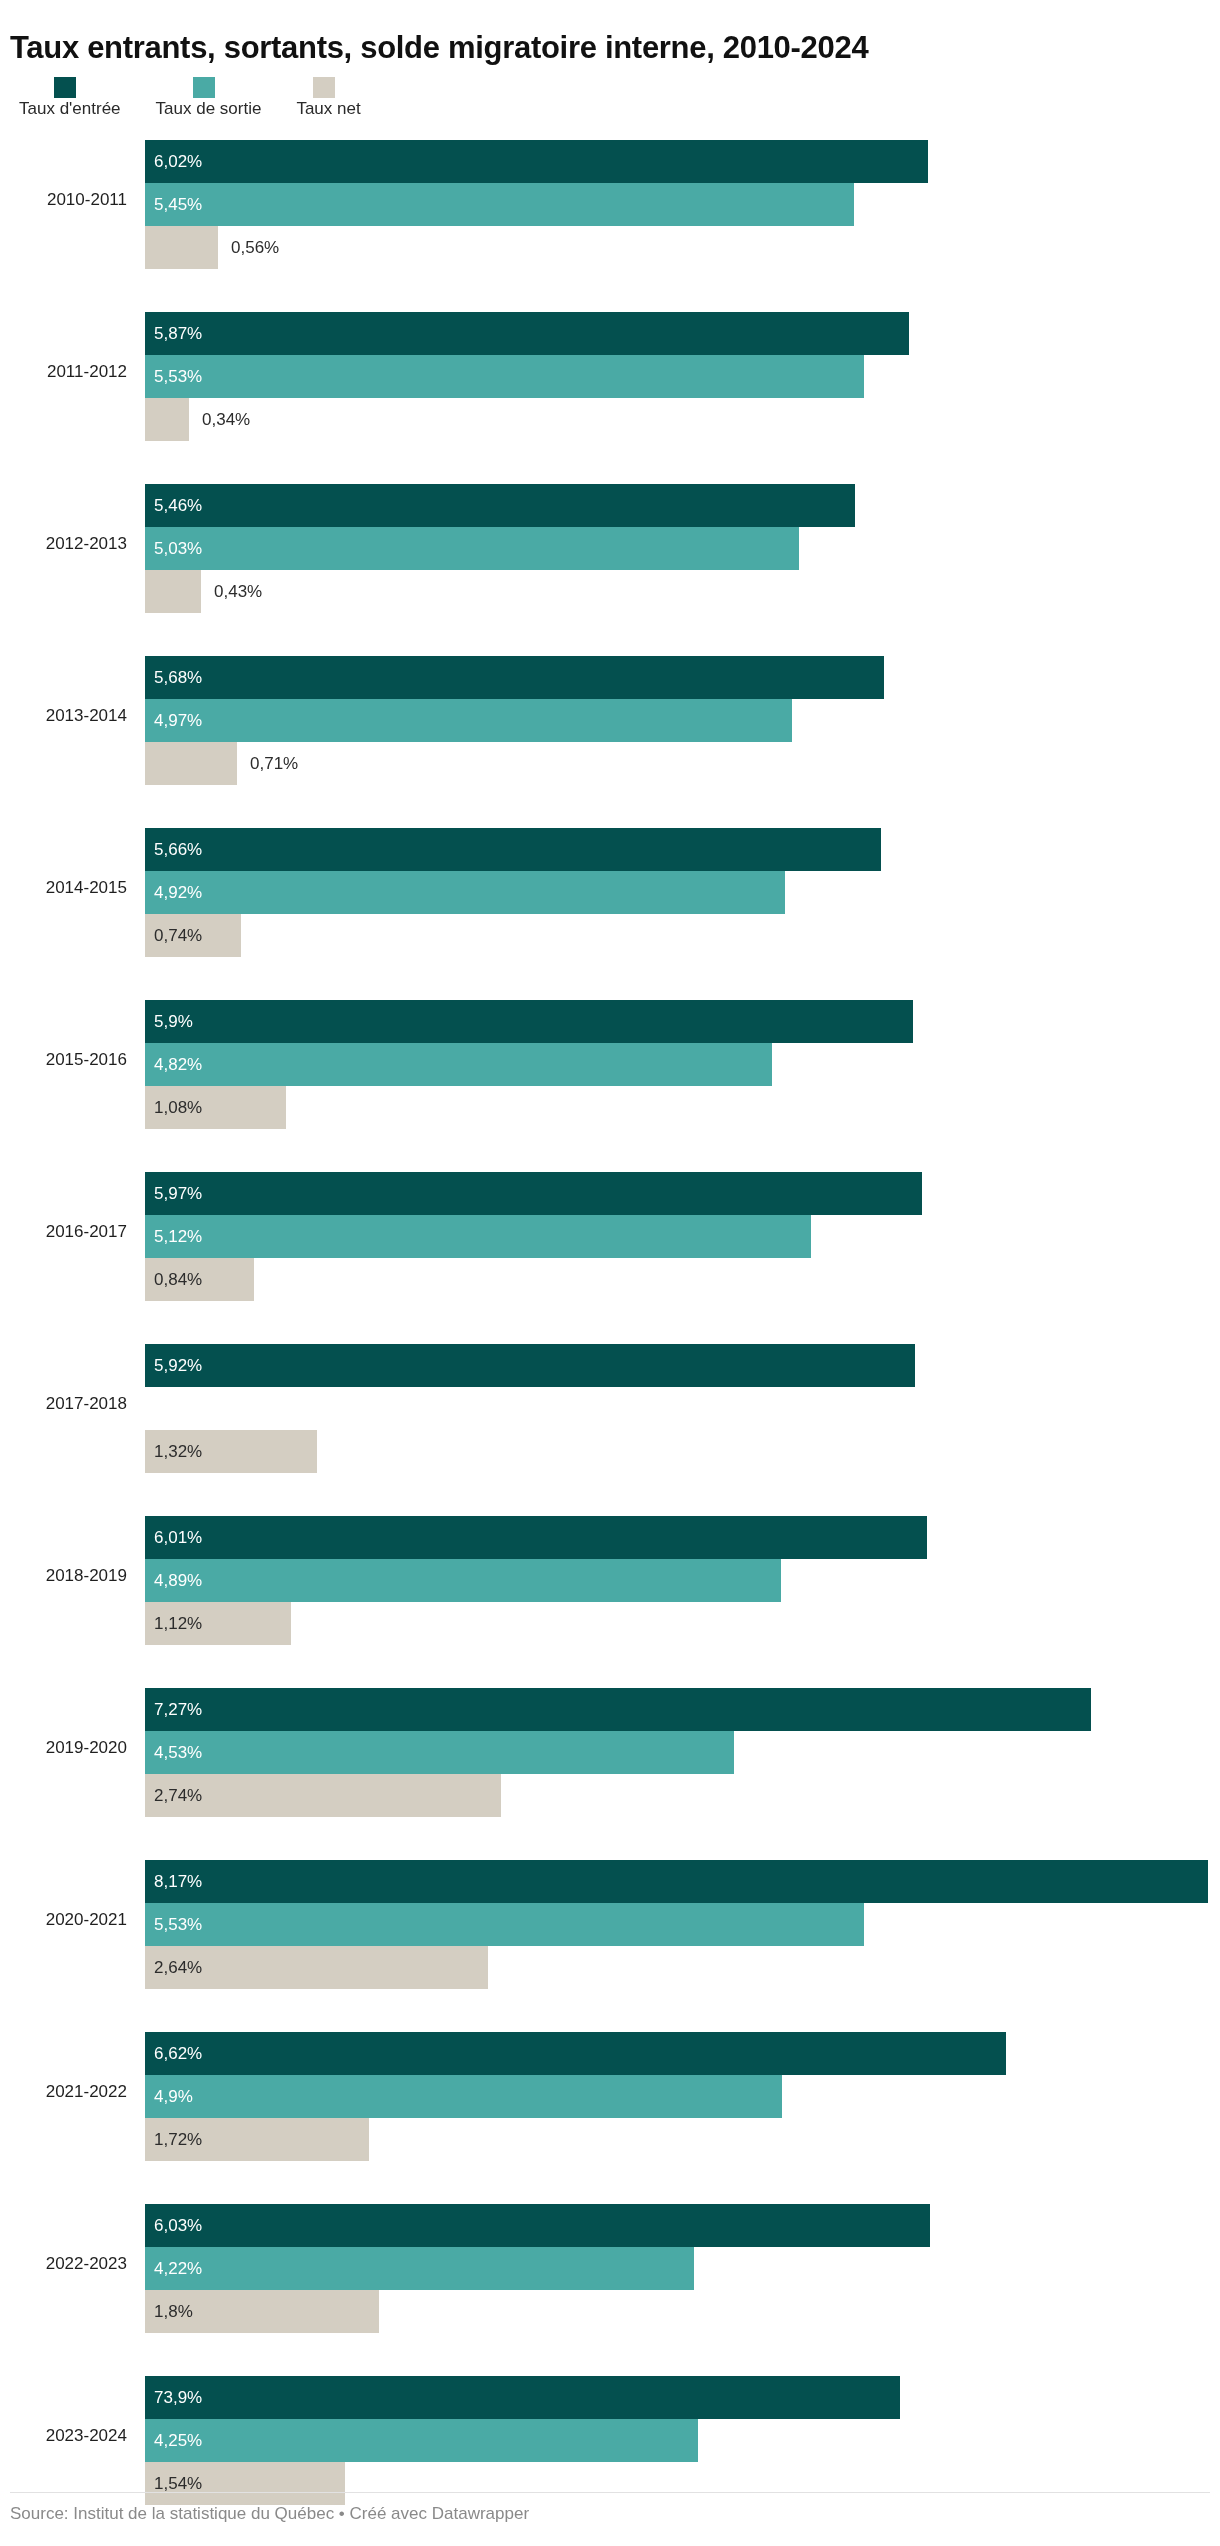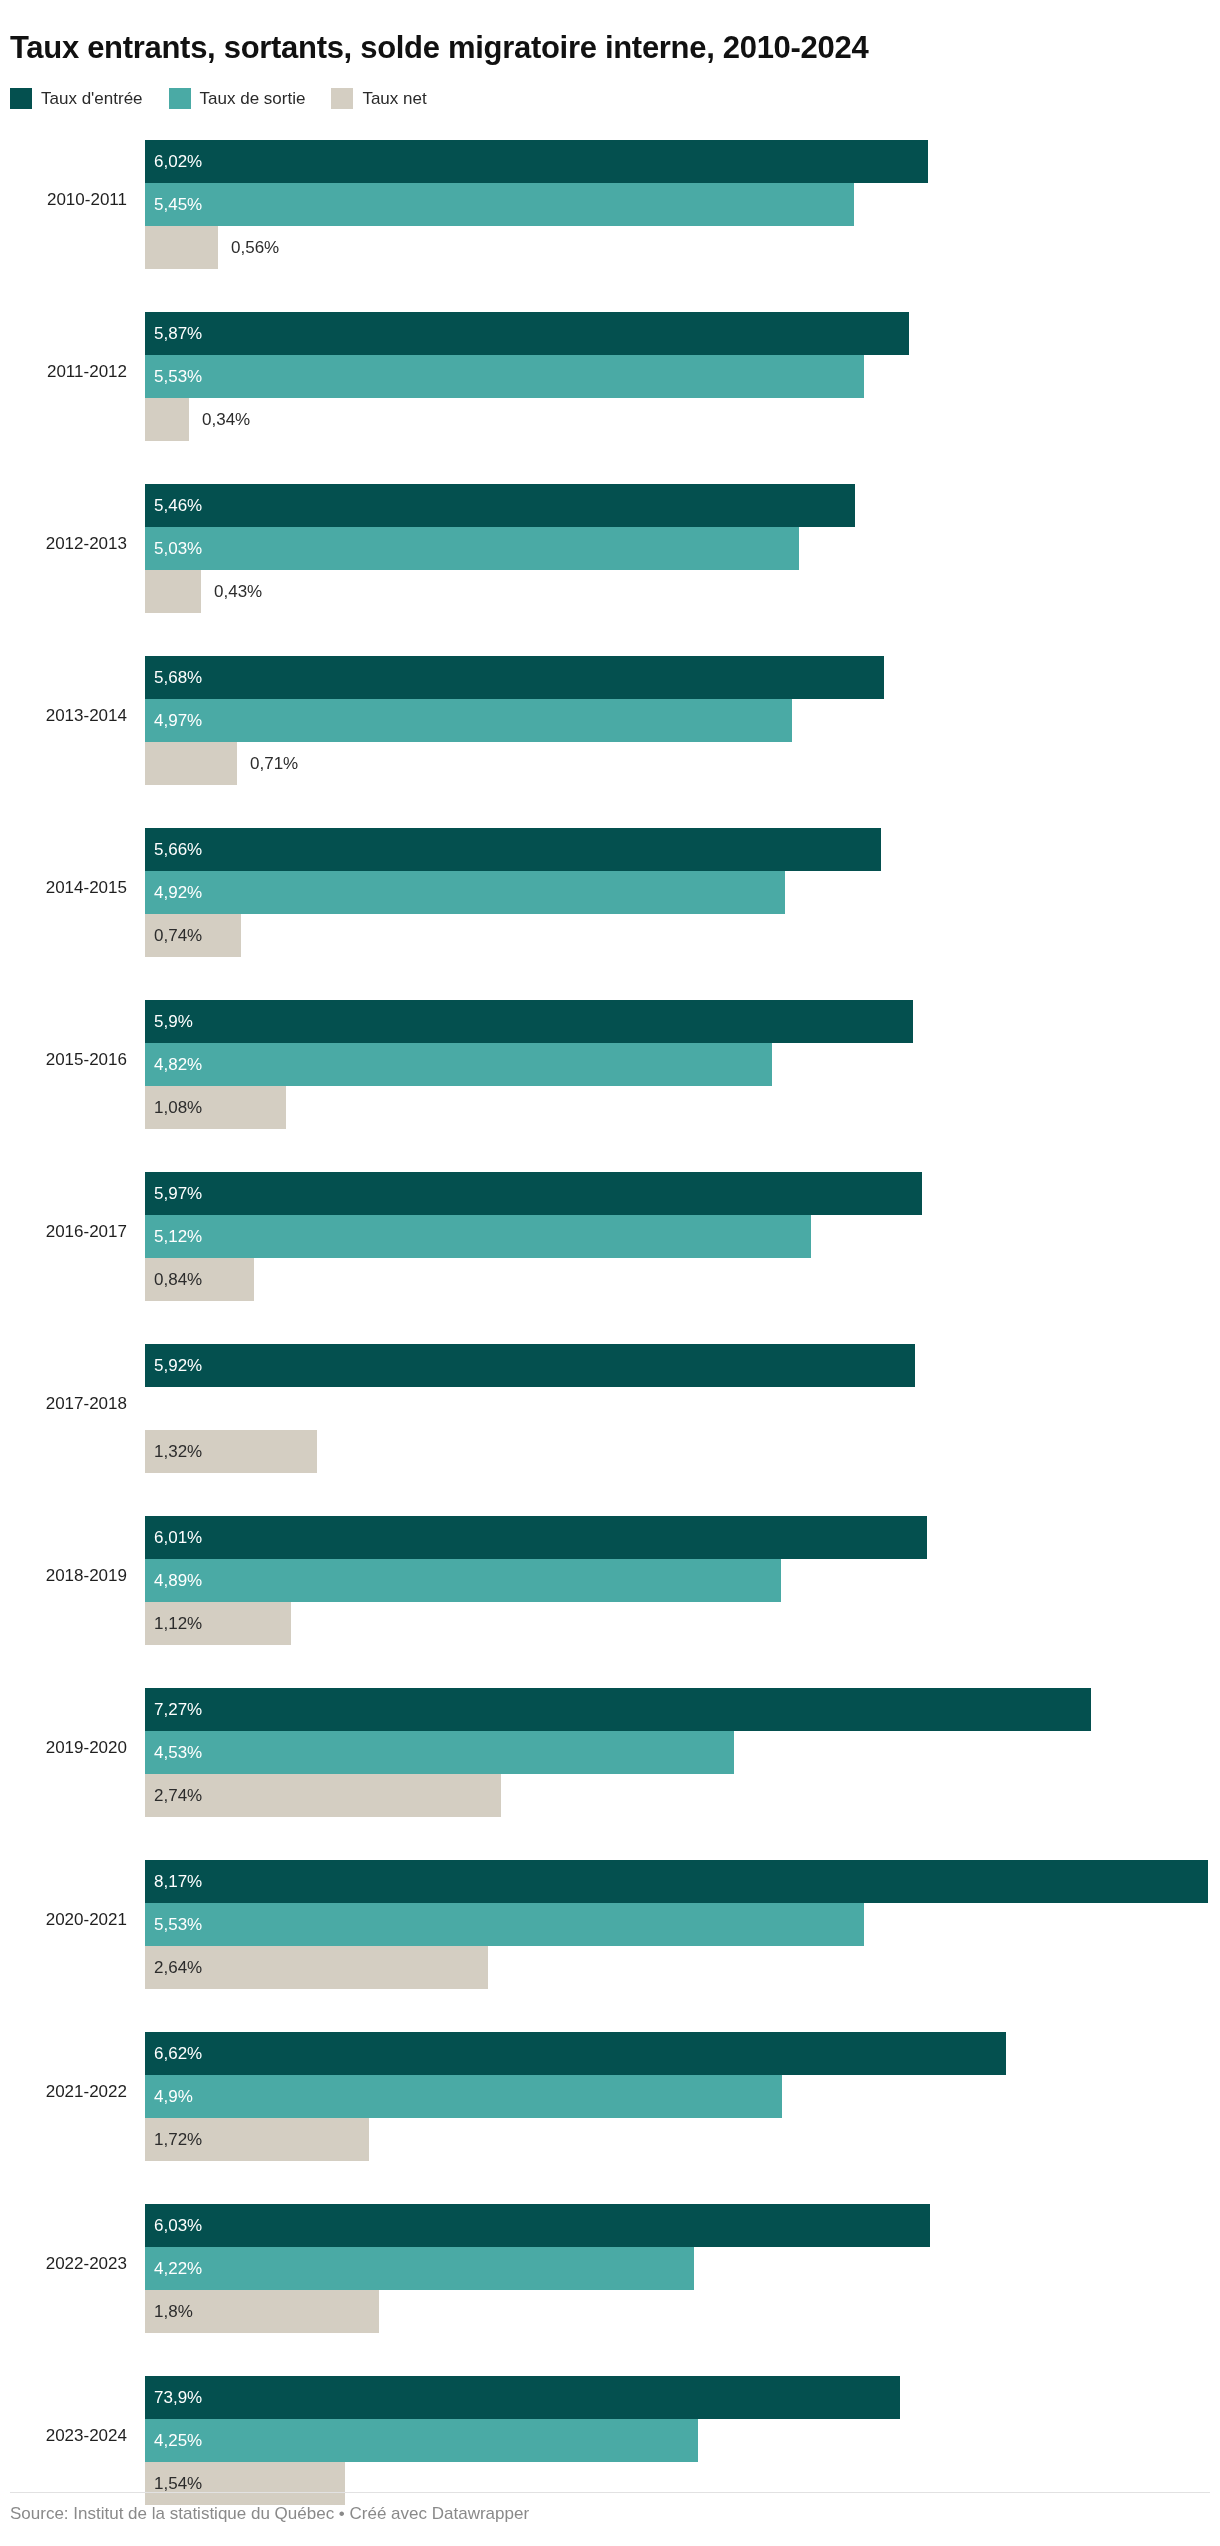--- a/index.html
+++ b/index.html
@@ -45,20 +45,21 @@
     top: 86px;
     height: 24px;
     display: flex;
     align-items: center;
     gap: 0;
   }
   .legend-item {
     display: flex;
     align-items: center;
     margin-right: 26px;
+    flex-direction: column;
   }
   .legend-swatch {
     width: 22px;
     height: 21px;
     display: block;
     flex: 0 0 auto;
   }
   .legend-label {
     font-size: 17px;
     line-height: 21px;

